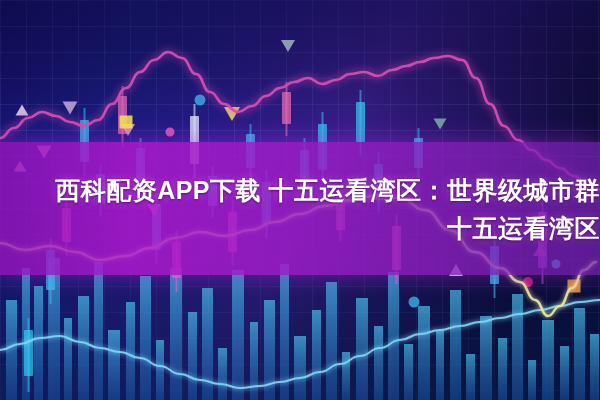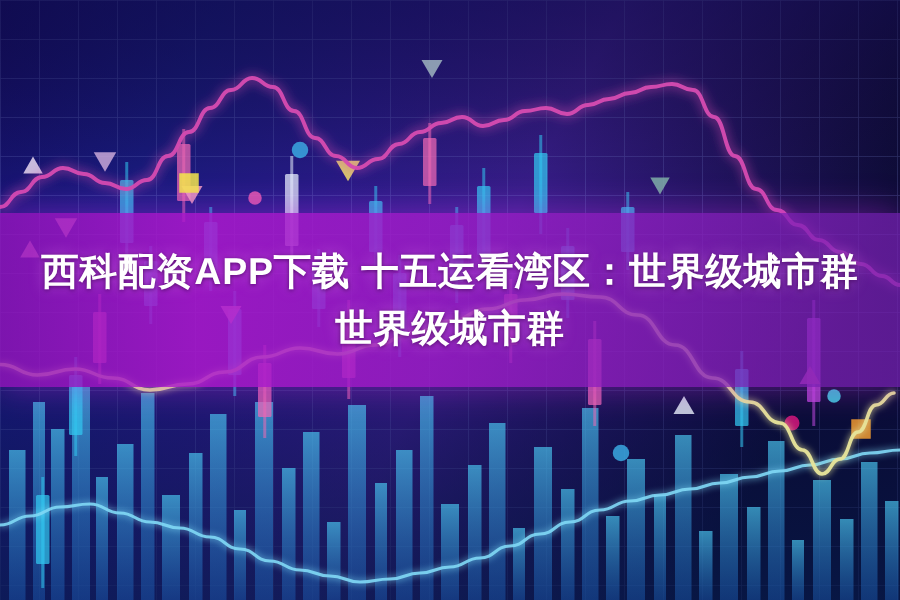--- a/index.html
+++ b/index.html
@@ -11,23 +11,23 @@
     font-family:"Liberation Sans","DejaVu Sans",sans-serif;
     background:#140a4a;
   }
   .layer{position:absolute;inset:0;}
   #bgsvg,#fxsvg{display:block;width:600px;height:400px;}
 
   
   #headline-band{
     position:absolute;
     left:0;right:0;
-    top:142px;height:116px;
+    top:142px;height:133px;
     display:flex;flex-direction:column;
-    align-items:center;justify-content:center;
+    align-items:flex-end;justify-content:center;
     background:linear-gradient(90deg,
         rgba(150,20,190,0.80) 0%,
         rgba(172,24,205,0.86) 22%,
         rgba(158,28,200,0.84) 48%,
         rgba(140,30,190,0.80) 72%,
         rgba(118,32,178,0.74) 100%);
     box-shadow:0 0 22px rgba(190,40,220,0.45);
   }
   .headline-line{
     color:#ffffff;
@@ -201,16 +201,16 @@
         </g>
 
       <path id="line-cyan" fill="none" stroke="#7fd8f5" stroke-width="2.1" stroke-opacity="0.9" stroke-linecap="round" stroke-linejoin="round" filter="url(#glow)" d="M 0 350 C 10 350, 10 344, 20 344 C 30 344, 30 338, 40 338 C 50 338, 50 336, 60 336 C 70 336, 70 342, 80 342 C 90 342, 90 348, 100 348 C 110 348, 110 352, 120 352 C 130 352, 130 358, 140 358 C 150 358, 150 366, 160 366 C 170 366, 170 374, 180 374 C 190 374, 190 380, 200 380 C 210 380, 210 384, 220 384 C 230 384, 230 388, 240 388 C 250 388, 250 386, 260 386 C 270 386, 270 382, 280 382 C 290 382, 290 378, 300 378 C 310 378, 310 372, 320 372 C 330 372, 330 364, 340 364 C 350 364, 350 356, 360 356 C 370 356, 370 348, 380 348 C 390 348, 390 340, 400 340 C 410 340, 410 334, 420 334 C 430 334, 430 330, 440 330 C 450 330, 450 326, 460 326 C 470 326, 470 322, 480 322 C 490 322, 490 318, 500 318 C 510 318, 510 314, 520 314 C 530 314, 530 310, 540 310 C 550 310, 550 306, 560 306 C 570 306, 570 302, 580 302 C 590 302, 590 300, 600 300"></path>
       <path id="line-yellow" fill="none" stroke="#e8e59a" stroke-width="2.4" stroke-opacity="0.95" stroke-linecap="round" stroke-linejoin="round" filter="url(#glow)" d="M 0 243 C 12.5 243, 12.5 250, 25 250 C 37.5 250, 37.5 246, 50 246 C 62.5 246, 62.5 252, 75 252 C 87.5 252, 87.5 260, 100 260 C 112.5 260, 112.5 256, 125 256 C 137.5 256, 137.5 248, 150 248 C 162.5 248, 162.5 238, 175 238 C 187.5 238, 187.5 232, 200 232 C 212.5 232, 212.5 236, 225 236 C 237.5 236, 237.5 230, 250 230 C 262.5 230, 262.5 222, 275 222 C 287.5 222, 287.5 214, 300 214 C 312.5 214, 312.5 206, 325 206 C 337.5 206, 337.5 200, 350 200 C 362.5 200, 362.5 196, 375 196 C 387.5 196, 387.5 198, 400 198 C 412.5 198, 412.5 210, 425 210 C 437.5 210, 437.5 230, 450 230 C 462.5 230, 462.5 252, 475 252 C 487.5 252, 487.5 268, 500 268 C 510 268, 510 282, 520 282 C 527.5 282, 527.5 300, 535 300 C 541.5 300, 541.5 316, 548 316 C 554 316, 554 306, 560 306 C 566 306, 566 288, 572 288 C 578 288, 578 270, 584 270 C 590 270, 590 262, 596 262"></path>
       <path id="line-magenta" fill="none" stroke="#d44ab0" stroke-width="2.6" stroke-opacity="0.97" stroke-linecap="round" stroke-linejoin="round" filter="url(#softglow)" d="M 0 138 C 7 138, 7 128, 14 128 C 21 128, 21 118, 28 118 C 35 118, 35 112, 42 112 C 49 112, 49 116, 56 116 C 63 116, 63 122, 70 122 C 77 122, 77 126, 84 126 C 91 126, 91 120, 98 120 C 105 120, 105 104, 112 104 C 119 104, 119 88, 126 88 C 133 88, 133 72, 140 72 C 147 72, 147 60, 154 60 C 161 60, 161 52, 168 52 C 175 52, 175 58, 182 58 C 189 58, 189 74, 196 74 C 203 74, 203 92, 210 92 C 217 92, 217 104, 224 104 C 231 104, 231 112, 238 112 C 245 112, 245 106, 252 106 C 259 106, 259 96, 266 96 C 273 96, 273 88, 280 88 C 287 88, 287 82, 294 82 C 301 82, 301 78, 308 78 C 315 78, 315 84, 322 84 C 329 84, 329 80, 336 80 C 343 80, 343 74, 350 74 C 357 74, 357 72, 364 72 C 371 72, 371 76, 378 76 C 385 76, 385 70, 392 70 C 399 70, 399 66, 406 66 C 413 66, 413 62, 420 62 C 427 62, 427 58, 434 58 C 441 58, 441 56, 448 56 C 455 56, 455 60, 462 60 C 469 60, 469 78, 476 78 C 483 78, 483 104, 490 104 C 497 104, 497 126, 504 126 C 511 126, 511 140, 518 140 C 525 140, 525 150, 532 150 C 539 150, 539 160, 546 160 C 553 160, 553 168, 560 168 C 567 168, 567 176, 574 176 C 581 176, 581 184, 588 184 C 594 184, 594 190, 600 190"></path>
     </svg>
   </div>
 
   <div id="headline-band">
     <div class="headline-line">西科配资APP下载 十五运看湾区：世界级城市群</div>
-    <div class="headline-line">世界级城市群</div>
+    <div class="headline-line">十五运看湾区</div>
   </div>
 
 </div>
 
 </body></html>

